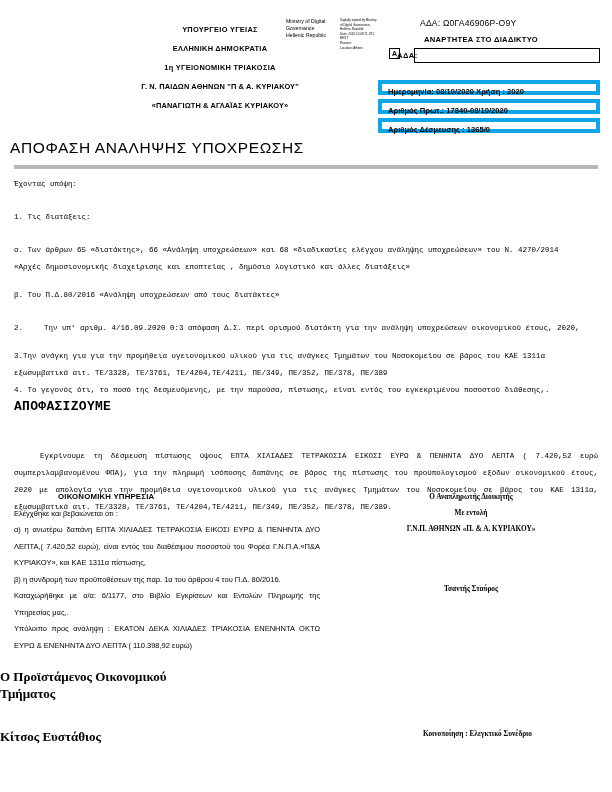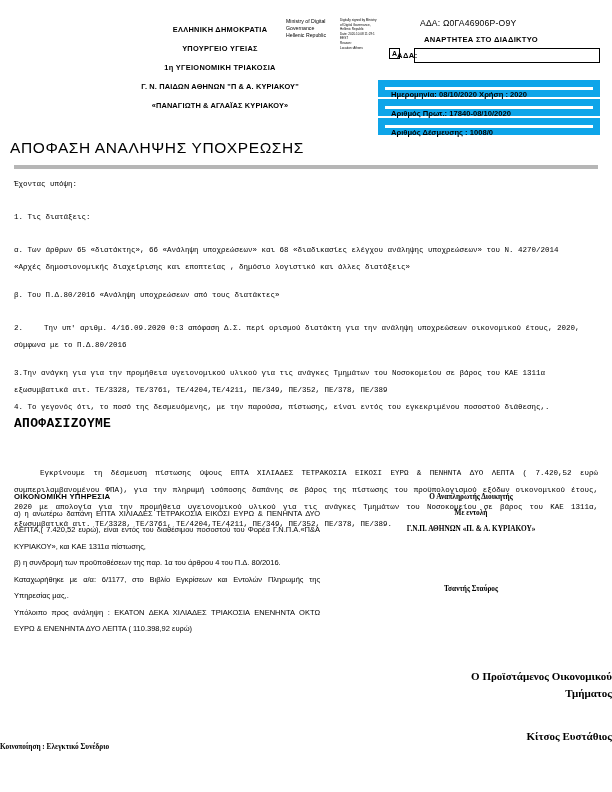--- a/index.html
+++ b/index.html
@@ -112,21 +112,21 @@
     font-size: 7.6px;
     font-weight: bold;
     letter-spacing: 0.4px;
   }
 
   .ref-box {
     position: absolute;
     left: 378px;
     width: 222px;
     height: 15px;
-    border: 7px solid #0ea5e9;
+    border: 4px solid #0ea5e9;
     box-sizing: border-box;
     font-size: 7.6px;
     font-weight: bold;
     padding: 3px 0 0 6px;
     white-space: nowrap;
   }
   .ref-box.b1 { top: 62px; }
   .ref-box.b2 { top: 81px; }
   .ref-box.b3 { top: 100px; }
 
@@ -188,20 +188,21 @@
     left: 0;
     top: 0;
     width: 306px;
     font-size: 7.5px;
     line-height: 16.5px;
   }
   .col-left .head {
     font-weight: bold;
     font-size: 7.8px;
     letter-spacing: 0.2px;
+    margin-left: 44px;
   }
   .col-left p { margin: 0; text-align: justify; }
 
   .col-right {
     position: absolute;
     left: 330px;
     top: 0;
     width: 254px;
     text-align: center;
     font-family: "Liberation Serif", serif;
@@ -209,49 +210,48 @@
     font-size: 7.3px;
     line-height: 16px;
   }
   .col-right .spacer { height: 44px; }
 
   .footer-sig {
     position: absolute;
     left: 0;
     top: 668px;
     width: 612px;
+    text-align: left;
+    font-family: "Liberation Serif", serif;
+    font-weight: bold;
+    font-size: 13px;
+    line-height: 17px;
+  }
+  .footer-sig .spacer { height: 26px; }
+  .footer-note {
+    position: absolute;
+    left: 0;
+    top: 729px;
+    width: 532px;
     text-align: right;
     font-family: "Liberation Serif", serif;
     font-weight: bold;
-    font-size: 11px;
-    line-height: 17px;
-  }
-  .footer-sig .spacer { height: 26px; }
-  .footer-note {
-    position: absolute;
-    left: 0;
-    top: 729px;
-    width: 612px;
-    text-align: left;
-    font-family: "Liberation Serif", serif;
-    font-weight: bold;
     font-size: 7.3px;
-    margin-top: 13px;
   }
 </style>
 </head>
 <body>
 
 <div class="page">
 
   <div class="header">
 
     <div class="org-block">
+      <div class="org-line">ΥΠΟΥΡΓΕΙΟ ΥΓΕΙΑΣ</div>
       <div class="org-line">ΕΛΛΗΝΙΚΗ ΔΗΜΟΚΡΑΤΙΑ</div>
-      <div class="org-line">ΥΠΟΥΡΓΕΙΟ ΥΓΕΙΑΣ</div>
       <div class="org-line">1η ΥΓΕΙΟΝΟΜΙΚΗ ΤΡΙΑΚΟΣΙΑ</div>
       <div class="org-line wide">Γ. Ν. ΠΑΙΔΩΝ ΑΘΗΝΩΝ "Π &amp; Α. ΚΥΡΙΑΚΟΥ"</div>
       <div class="org-line wide">«ΠΑΝΑΓΙΩΤΗ &amp; ΑΓΛΑΪΑΣ ΚΥΡΙΑΚΟΥ»</div>
     </div>
 
     <div class="sig-stamp">
       <div class="ministry">
         <div>Ministry of Digital</div>
         <div>Governance</div>
         <div>Hellenic Republic</div>
@@ -274,52 +274,52 @@
     </div>
 
     <div class="anartitea">ΑΝΑΡΤΗΤΕΑ ΣΤΟ ΔΙΑΔΙΚΤΥΟ</div>
 
     <div class="ada-box">
       <span class="lbl">ΑΔΑ:</span>
     </div>
 
     <div class="ref-box b1">Ημερομηνία: 08/10/2020 Χρήση : 2020</div>
     <div class="ref-box b2">Αριθμός Πρωτ.: 17840-08/10/2020</div>
-    <div class="ref-box b3">Αριθμός Δέσμευσης : 1008/0</div>
+    <div class="ref-box b3">Αριθμός Δέσμευσης : 1365/0</div>
   </div>
 
   <div class="doc-title">ΑΠΟΦΑΣΗ ΑΝΑΛΗΨΗΣ ΥΠΟΧΡΕΩΣΗΣ</div>
   <div class="divider"></div>
 
   <div class="body-text">
     <div class="para">Έχοντας υπόψη:</div>
     <div class="gap-md"></div>
     <div class="para">1. Τις διατάξεις:</div>
     <div class="gap-md"></div>
     <div class="para">α. Των άρθρων 65 «διατάκτης», 66 «Ανάληψη υποχρεώσεων» και 68 «διαδικασίες ελέγχου ανάληψης υποχρεώσεων» του Ν. 4270/2014</div>
     <div class="para">«Αρχές δημοσιονομικής διαχείρισης και εποπτείας , δημόσιο λογιστικό και άλλες διατάξεις»</div>
     <div class="gap-sm"></div>
     <div class="para">β. Του Π.Δ.80/2016 «Ανάληψη υποχρεώσεων από τους διατάκτες»</div>
     <div class="gap-md"></div>
     <div class="para num-item">
       <span class="n">2.</span><span>Την υπ' αριθμ. 4/16.09.2020 Θ:3 απόφαση Δ.Σ. περί ορισμού διατάκτη για την ανάληψη υποχρεώσεων οικονομικού έτους, 2020,</span>
     </div>
-    <div class="para">σύμφωνα με το Π.Δ.80/2016</div>
     <div class="gap-sm"></div>
     <div class="para">3.Την ανάγκη για για την προμήθεια υγειονομικού υλικού για τις ανάγκες Τμημάτων του Νοσοκομείου σε βάρος του ΚΑΕ 1311α</div>
     <div class="para">εξωσυμβατικά αιτ. ΤΕ/3328, ΤΕ/3761, ΤΕ/4204,ΤΕ/4211, ΠΕ/349, ΠΕ/352, ΠΕ/378, ΠΕ/389</div>
     <div class="para">4. Το γεγονός ότι, το ποσό της δεσμευόμενης, με την παρούσα, πίστωσης, είναι εντός του εγκεκριμένου ποσοστού διάθεσης,.</div>
     <div class="section-head">ΑΠΟΦΑΣΙΖΟΥΜΕ</div>
     <div class="para just indent-first">Εγκρίνουμε τη δέσμευση πίστωσης ύψους ΕΠΤΑ ΧΙΛΙΑΔΕΣ ΤΕΤΡΑΚΟΣΙΑ ΕΙΚΟΣΙ ΕΥΡΩ &amp; ΠΕΝΗΝΤΑ ΔΥΟ ΛΕΠΤΑ ( 7.420,52 ευρώ συμπεριλαμβανομένου ΦΠΑ), για την πληρωμή ισόποσης δαπάνης σε βάρος της πίστωσης του προϋπολογισμού εξόδων οικονομικού έτους, 2020 με απολογία για την προμήθεια υγειονομικού υλικού για τις ανάγκες Τμημάτων του Νοσοκομείου σε βάρος του ΚΑΕ 1311α, εξωσυμβατικά αιτ. ΤΕ/3328, ΤΕ/3761, ΤΕ/4204,ΤΕ/4211, ΠΕ/349, ΠΕ/352, ΠΕ/378, ΠΕ/389.</div>
   </div>
 
   <div class="lower">
 
     <div class="col-left">
       <div class="head">ΟΙΚΟΝΟΜΙΚΗ ΥΠΗΡΕΣΙΑ</div>
+      <p>Ελέγχθηκε και βεβαιώνεται ότι :</p>
       <p>α) η ανωτέρω δαπάνη ΕΠΤΑ ΧΙΛΙΑΔΕΣ ΤΕΤΡΑΚΟΣΙΑ ΕΙΚΟΣΙ ΕΥΡΩ &amp; ΠΕΝΗΝΤΑ ΔΥΟ ΛΕΠΤΑ,( 7.420,52 ευρώ), είναι εντός του διαθέσιμου ποσοστού του Φορέα Γ.Ν.Π.Α.«Π&amp;Α ΚΥΡΙΑΚΟΥ», και ΚΑΕ 1311α πίστωσης,</p>
       <p>β) η συνδρομή των προϋποθέσεων της παρ. 1α του άρθρου 4 του Π.Δ. 80/2016.</p>
       <p>Καταχωρήθηκε με α/α: 6/1177, στο Βιβλίο Εγκρίσεων και Εντολών Πληρωμής της Υπηρεσίας μας,.</p>
       <p>Υπόλοιπο προς ανάληψη : ΕΚΑΤΟΝ ΔΕΚΑ ΧΙΛΙΑΔΕΣ ΤΡΙΑΚΟΣΙΑ ΕΝΕΝΗΝΤΑ ΟΚΤΩ ΕΥΡΩ &amp; ΕΝΕΝΗΝΤΑ ΔΥΟ ΛΕΠΤΑ ( 110.398,92 ευρώ)</p>
     </div>
 
     <div class="col-right">
       <div>Ο Αναπληρωτής Διοικητής</div>
       <div>Με εντολή</div>
       <div>Γ.Ν.Π. ΑΘΗΝΩΝ «Π. &amp; Α. ΚΥΡΙΑΚΟΥ»</div>

